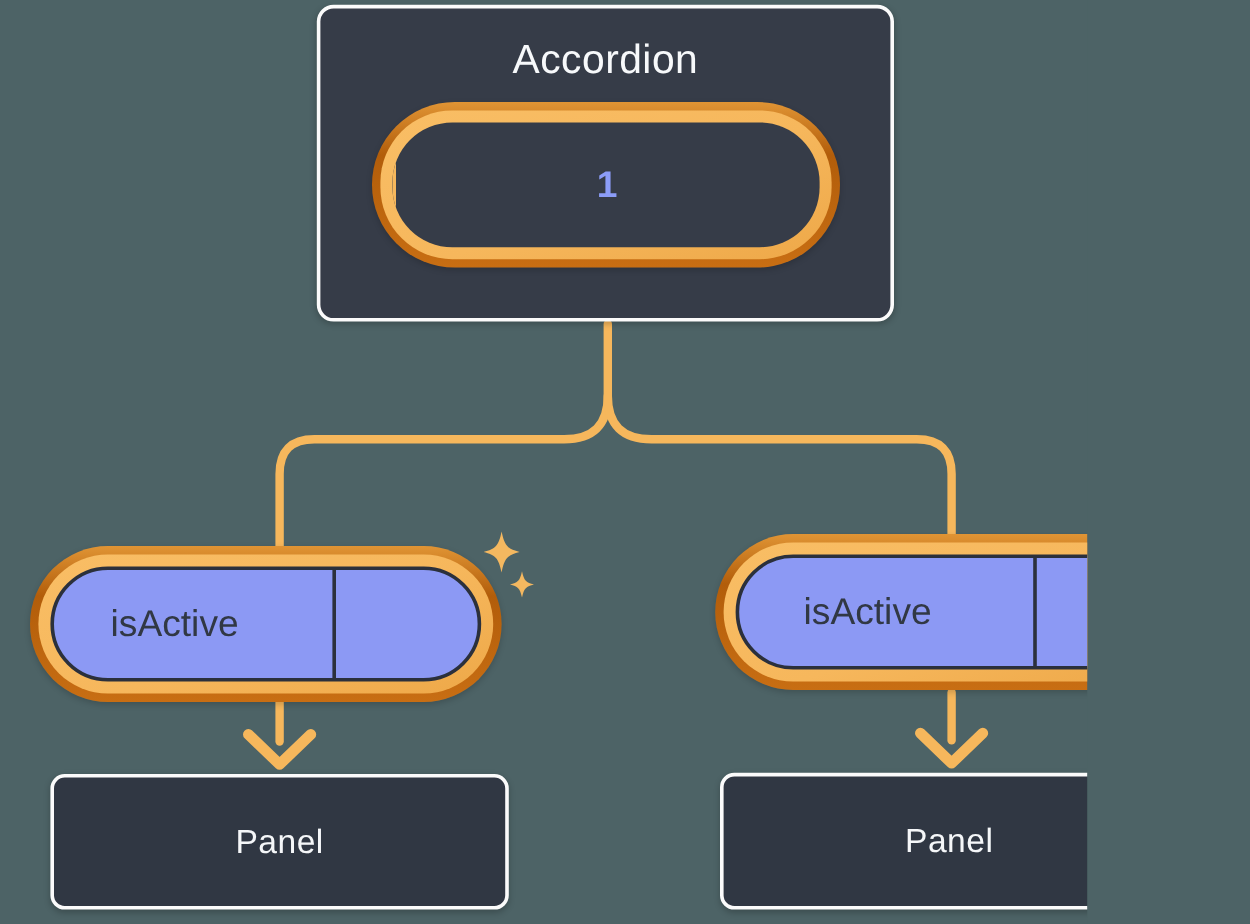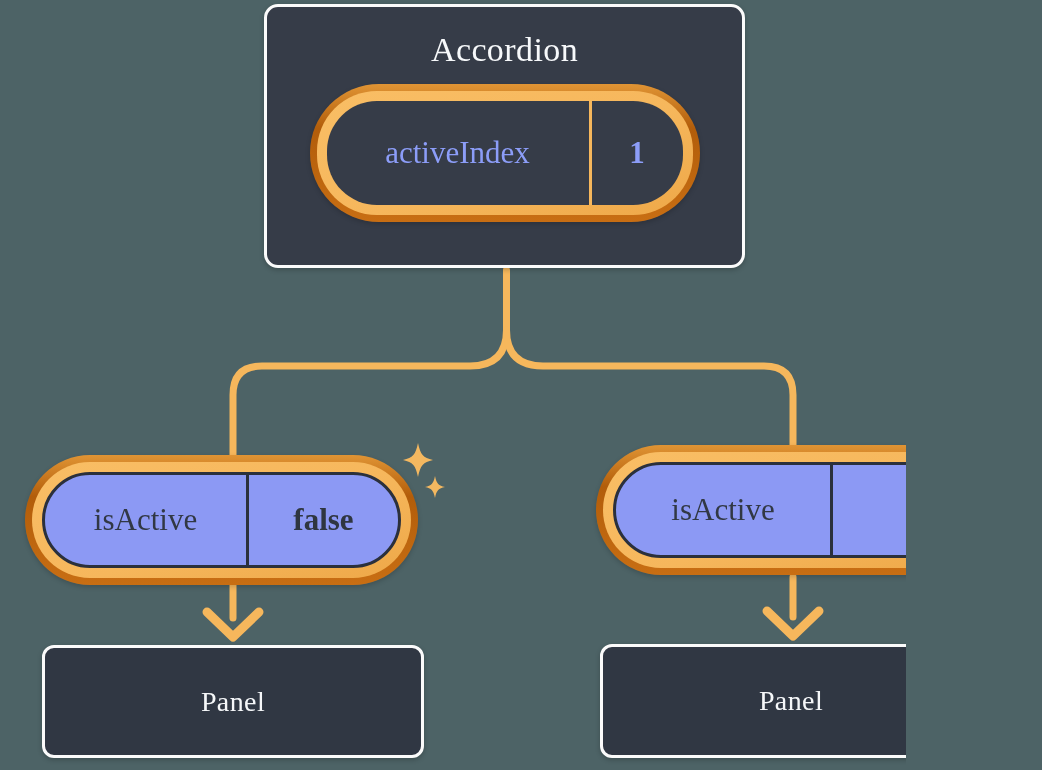--- a/index.html
+++ b/index.html
@@ -1,21 +1,21 @@
 <!DOCTYPE html>
 <html><head>
 <meta charset="utf-8">
 <style>
   html,body{margin:0;padding:0;background:#4D6366;}
   #canvas{
     position:relative;
     width:906px;height:770px;
     background:#4D6366;
     overflow:hidden;
-    font-family:Liberation Serif, serif;
+    font-family:Liberation Sans, sans-serif;
   }
   .abs{position:absolute;box-sizing:border-box;}
 
   
   .node-box{
     background:#363C48;
     border:3px solid #FBFBFB;
     border-radius:14px;
     box-shadow:0 2px 5px rgba(0,0,0,.22);
   }
@@ -45,21 +45,21 @@
   }
   .pill-inner{
     border-radius:50px;
     height:100%;
     box-sizing:border-box;
     display:flex;
     align-items:stretch;
     overflow:hidden;
   }
   .state-inner{background:#363C48;}
-  .prop-inner{background:#8C99F4;border:3px solid #2B303C;}
+  .prop-inner{background:#8C99F4;border:3px solid #2B303C;gap:31px;}
   .pill-cell{
     display:flex;align-items:center;justify-content:center;
     font-size:31px;
   }
   .pill-divider{flex:0 0 3px;}
   .state-divider{background:#F6B75C;}
   .prop-divider{background:#2B303C;}
 
   
   #state-pill{margin:15px auto 0;width:376px;height:124px;}
@@ -119,34 +119,32 @@
       <path d="M1004,436 C1006.5,448 1009,450.5 1019,453 C1009,455.5 1006.5,458 1004,470 C1001.5,458 999,455.5 989,453 C999,450.5 1001.5,448 1004,436 Z"></path>
       <path d="M1022,469 C1023.7,477 1025.5,478.5 1032,480 C1025.5,481.5 1023.7,483 1022,491 C1020.3,483 1018.5,481.5 1012,480 C1018.5,478.5 1020.3,477 1022,469 Z"></path>
     </g>
   </svg>
 
   <div id="accordion-box" class="abs node-box">
     <div class="node-title">Accordion</div>
     <div id="state-pill" class="pill-outer">
       <div class="pill-mid">
         <div class="pill-inner state-inner">
-          <div class="pill-cell state-name">activeIndex</div>
           <div class="pill-divider state-divider"></div>
           <div class="pill-cell state-value">1</div>
         </div>
       </div>
     </div>
   </div>
 
   <div id="prop-pill-left" class="abs pill-outer">
     <div class="pill-mid">
       <div class="pill-inner prop-inner">
         <div class="pill-cell prop-name">isActive</div>
         <div class="pill-divider prop-divider"></div>
-        <div class="pill-cell prop-value">false</div>
       </div>
     </div>
   </div>
 
   <div id="prop-pill-right" class="abs pill-outer">
     <div class="pill-mid">
       <div class="pill-inner prop-inner">
         <div class="pill-cell prop-name">isActive</div>
         <div class="pill-divider prop-divider"></div>
       </div>

